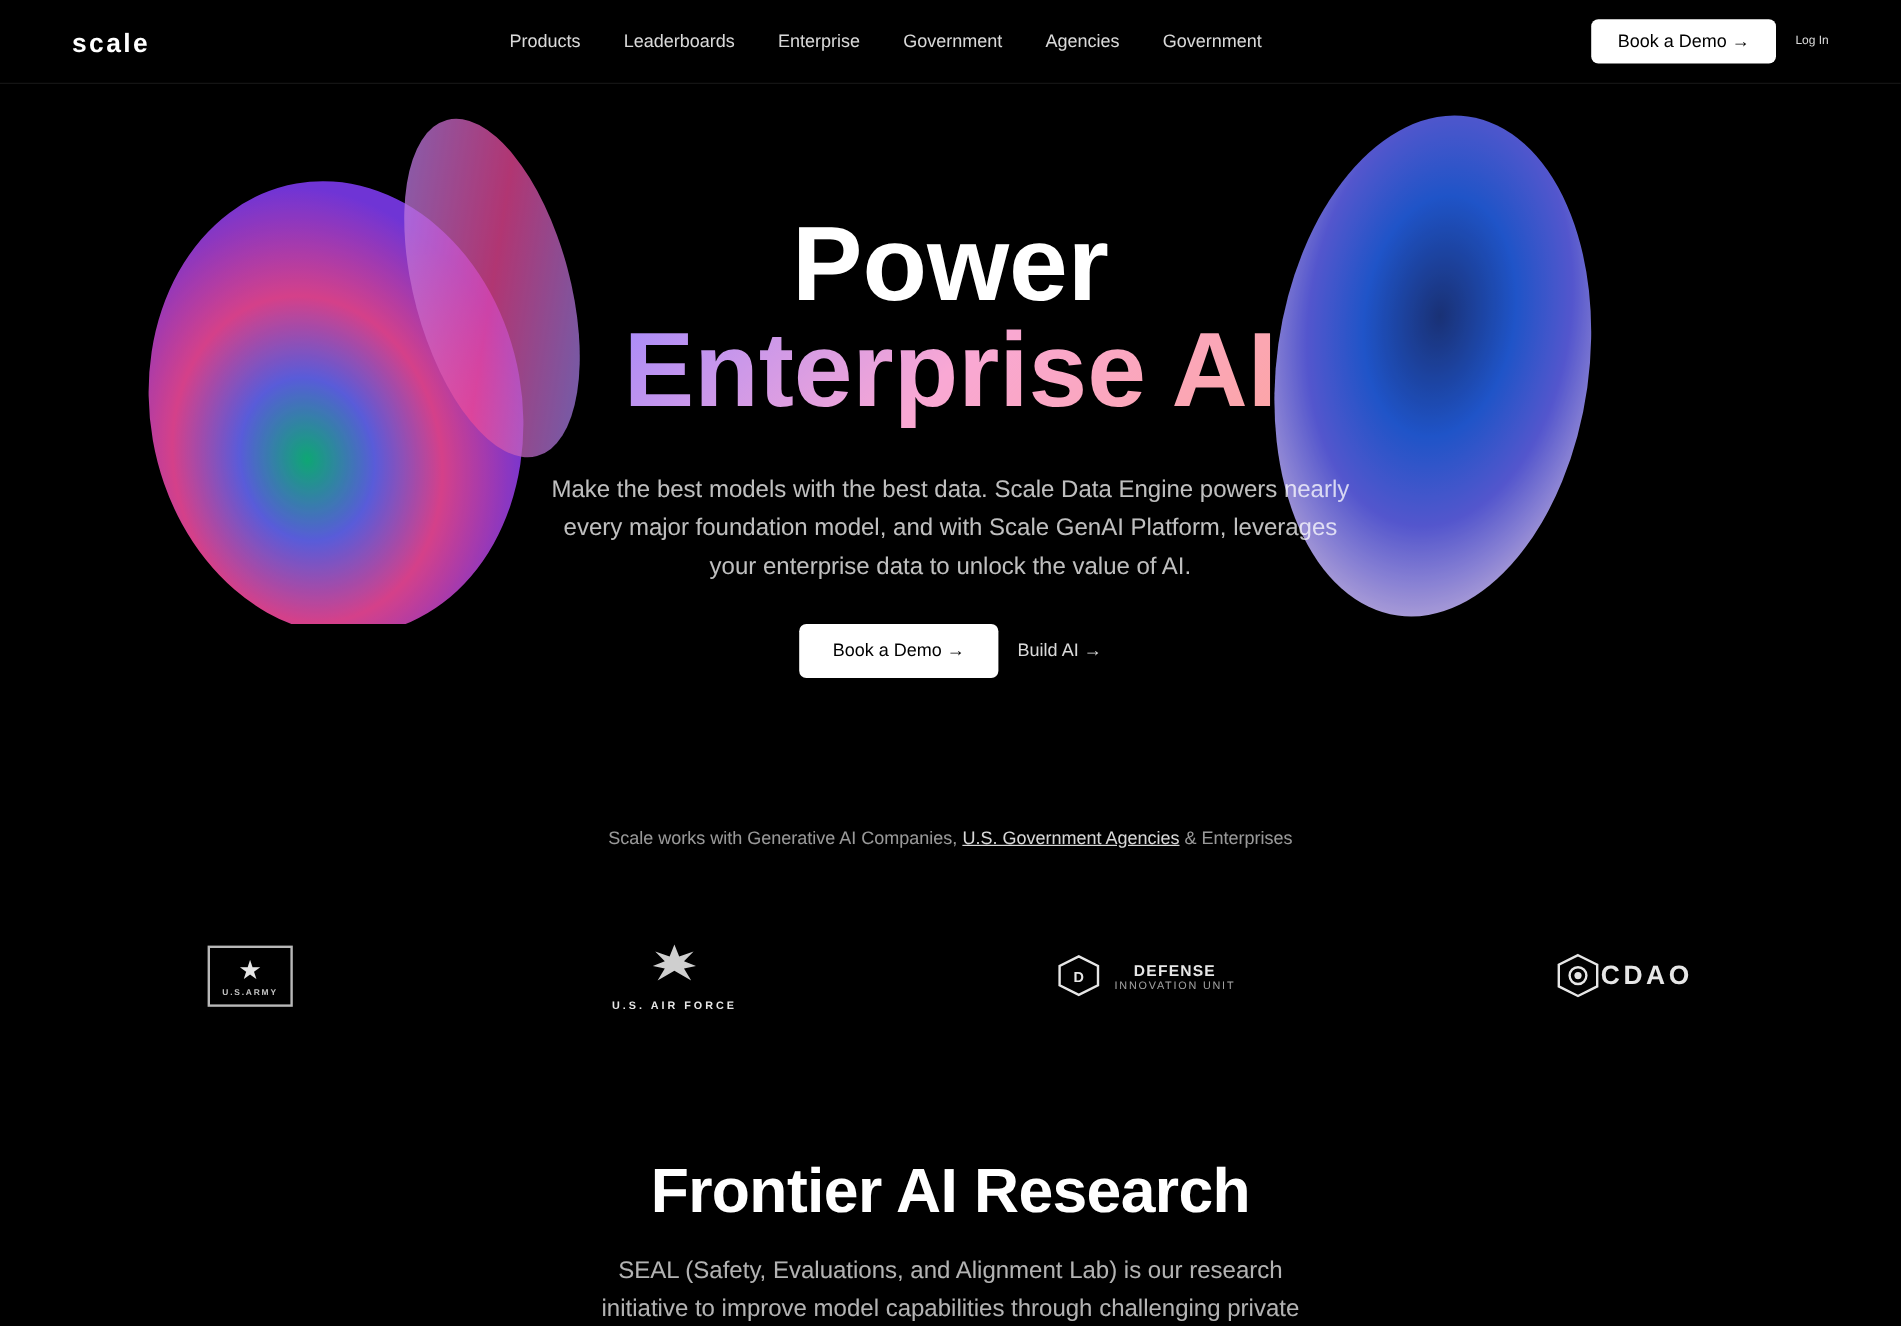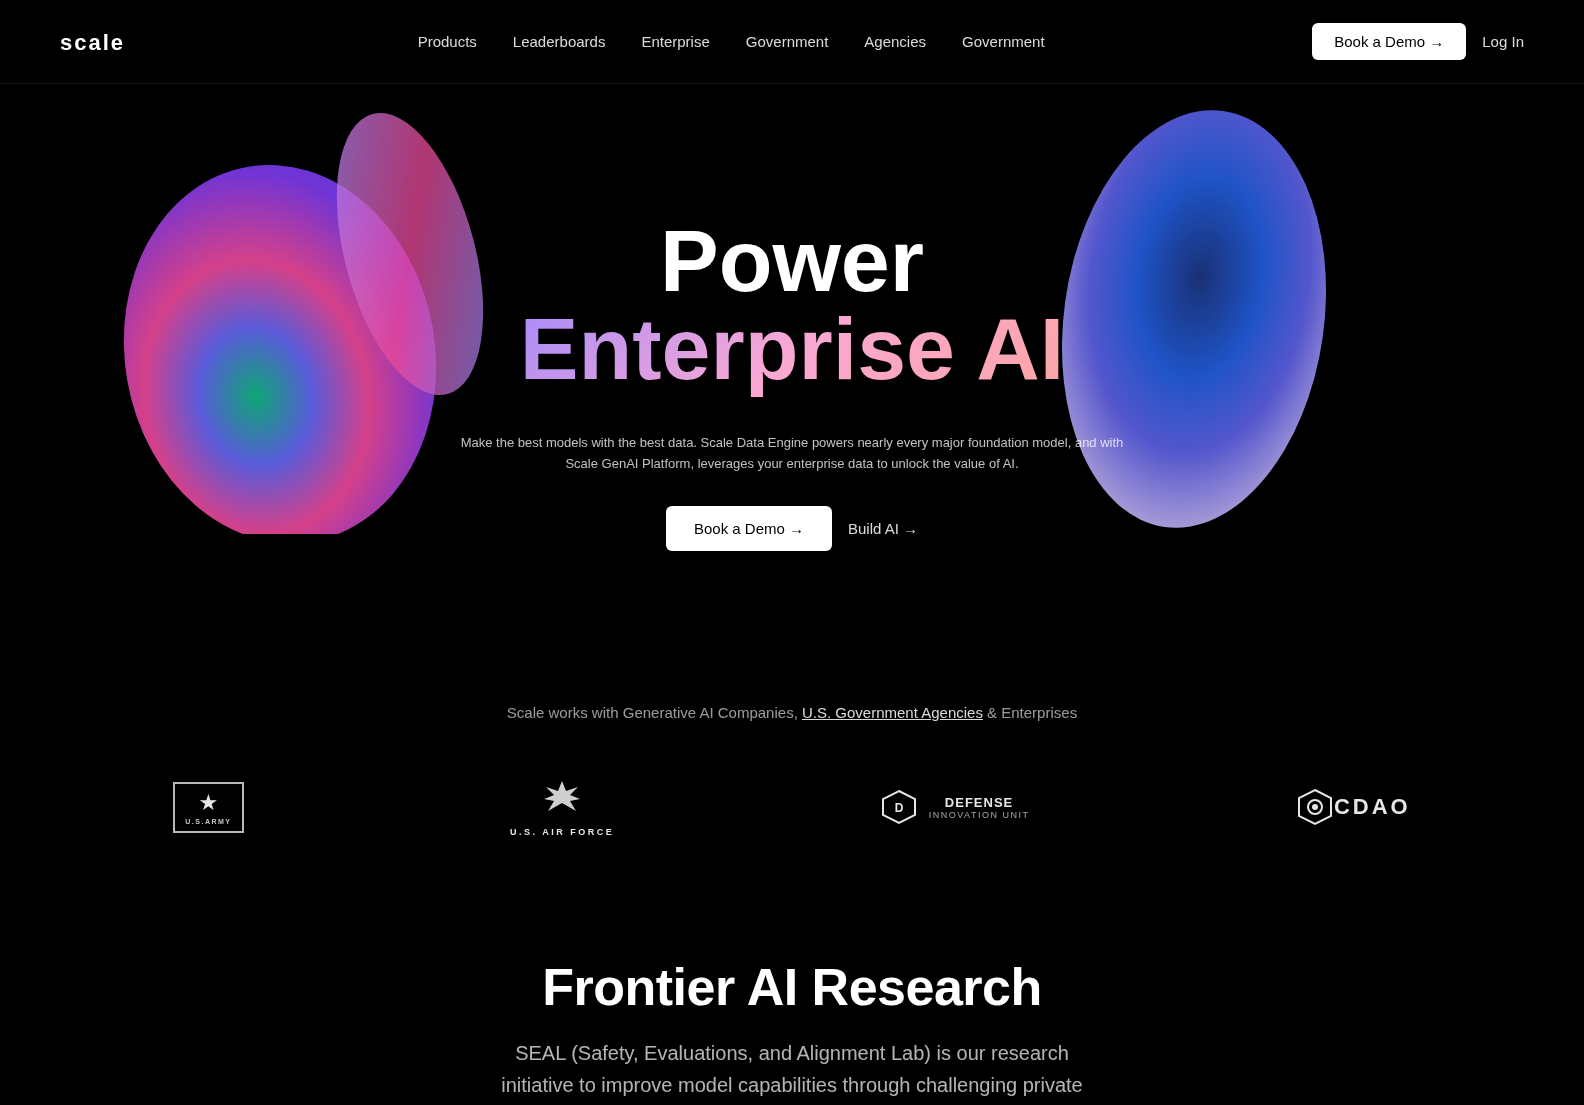--- a/index.html
+++ b/index.html
@@ -11,21 +11,21 @@
       min-height: 1105px;
       overflow-x: hidden;
     }
 
     
     nav {
       display: flex;
       align-items: center;
       justify-content: space-between;
       padding: 0 60px;
-      height: 84px;
+      height: 70px;
       border-bottom: 1px solid rgba(255,255,255,0.08);
       position: relative;
       z-index: 10;
     }
 
     .nav-logo {
       display: flex;
       align-items: center;
     }
 
@@ -61,21 +61,21 @@
       cursor: pointer;
       display: flex;
       align-items: center;
       gap: 6px;
     }
 
     .btn-login {
       background: transparent;
       border: none;
       color: rgba(255,255,255,0.85);
-      font-size: 15px;
+      font-size: 10px;
       cursor: pointer;
     }
 
     
     .hero {
       position: relative;
       min-height: 580px;
       display: flex;
       flex-direction: column;
       align-items: center;
@@ -109,21 +109,21 @@
       -webkit-background-clip: text;
       -webkit-text-fill-color: transparent;
       background-clip: text;
     }
 
     .hero-title .line2 {
       display: block;
     }
 
     .hero-subtitle {
-      font-size: 13px;
+      font-size: 20px;
       color: rgba(255,255,255,0.75);
       line-height: 1.6;
       max-width: 680px;
       margin: 0 auto 32px;
     }
 
     .hero-buttons {
       display: flex;
       gap: 16px;
       justify-content: center;
@@ -157,21 +157,21 @@
 
     
     .partners-section {
       padding: 40px 60px 60px;
       text-align: center;
     }
 
     .partners-tagline {
       font-size: 15px;
       color: rgba(255,255,255,0.6);
-      margin-bottom: 56px;
+      margin-bottom: 76px;
     }
 
     .partners-tagline .underline-link {
       text-decoration: underline;
       color: rgba(255,255,255,0.85);
       cursor: pointer;
     }
 
     .partners-logos {
       display: flex;

